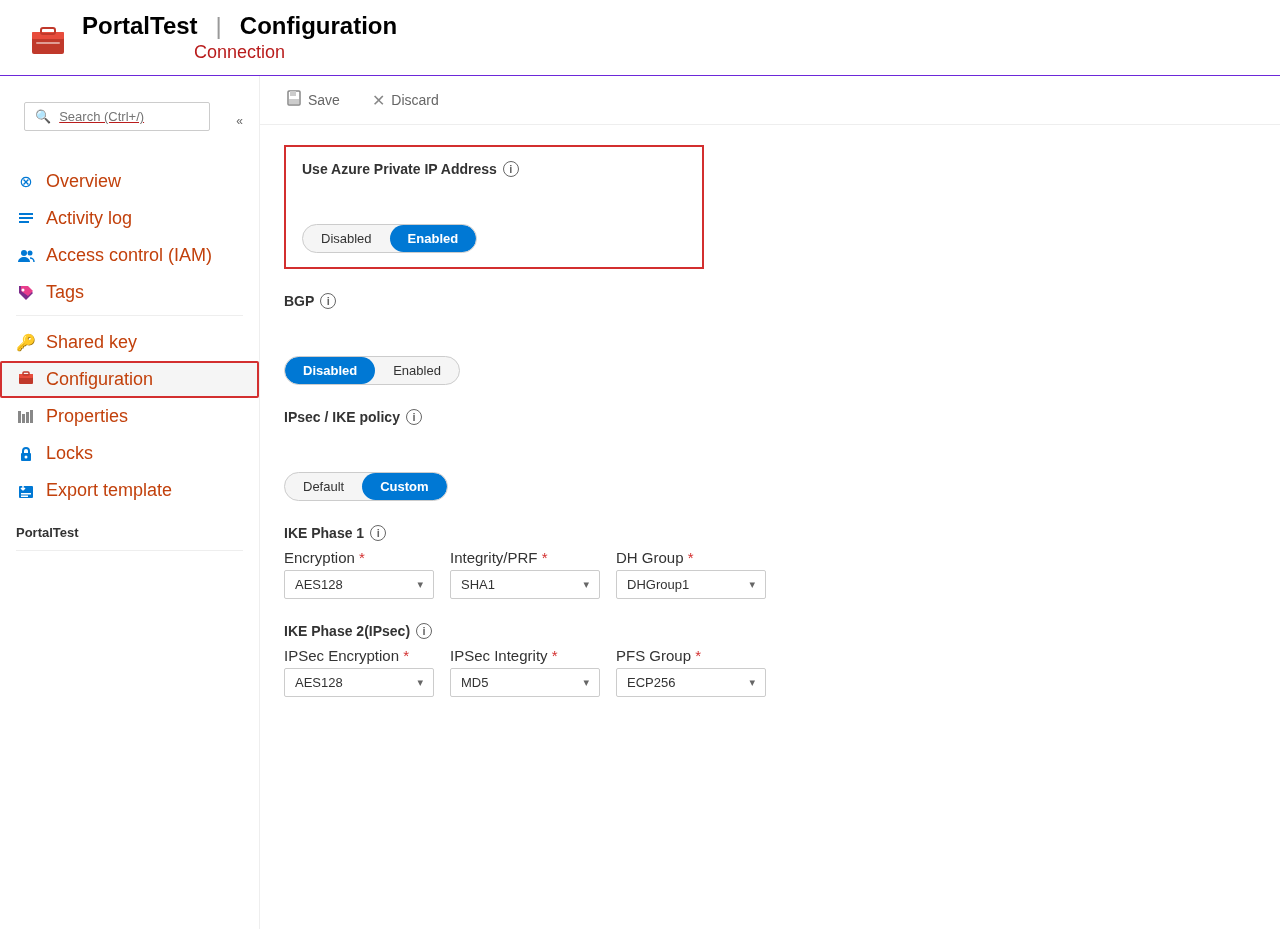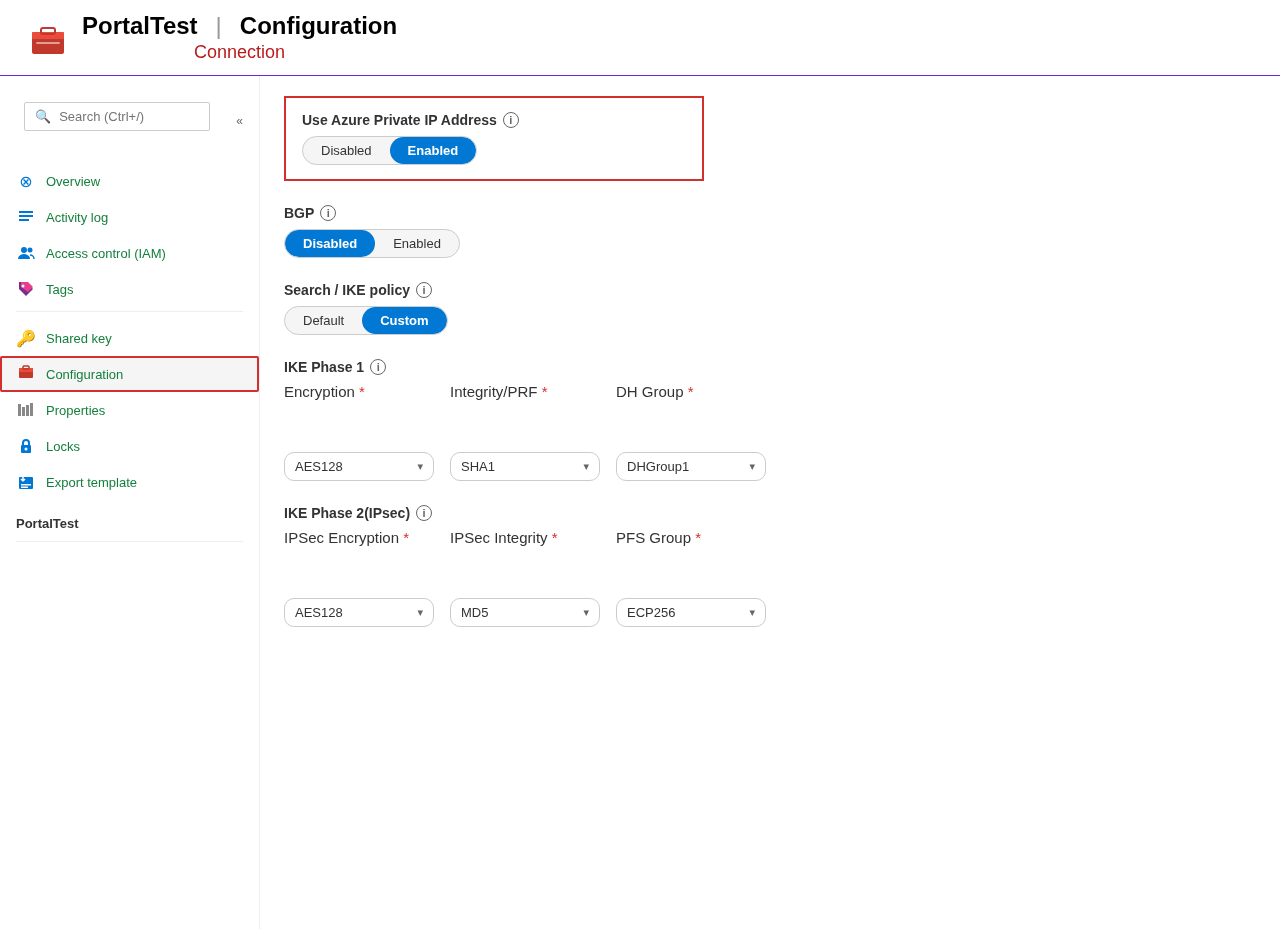--- a/index.html
+++ b/index.html
@@ -67,20 +67,21 @@
       margin-right: 8px;
       font-size: 13px;
     }
     .sidebar-search input {
       border: none;
       outline: none;
       font-size: 13px;
       color: #b91c1c;
       width: 100%;
       background: transparent;
+      text-decoration: underline;
     }
     .sidebar-collapse-btn {
       margin-left: 10px;
       cursor: pointer;
       color: #666;
       font-size: 12px;
       border: none;
       background: none;
       padding: 4px;
     }
@@ -97,22 +98,22 @@
       width: 20px;
       height: 20px;
       margin-right: 10px;
       flex-shrink: 0;
       display: flex;
       align-items: center;
       justify-content: center;
       font-size: 16px;
     }
     .sidebar-item-label {
-      font-size: 13px;
-      color: #15803d;
+      font-size: 18px;
+      color: #c2410c;
     }
     .sidebar-section-label {
       padding: 16px 16px 6px;
       font-size: 13px;
       font-weight: 600;
       color: #333;
     }
     .sidebar-divider {
       border: none;
       border-top: 1px solid #eee;
@@ -193,20 +194,21 @@
       cursor: pointer;
     }
 
     
     .toggle-group {
       display: inline-flex;
       border: 1px solid #ccc;
       border-radius: 20px;
       overflow: hidden;
       background: #f5f5f5;
+      margin-top: 39px;
     }
     .toggle-btn {
       padding: 6px 18px;
       border: none;
       background: transparent;
       cursor: pointer;
       font-size: 13px;
       color: #333;
       border-radius: 20px;
       transition: all 0.15s;
@@ -236,27 +238,26 @@
       margin-bottom: 4px;
     }
     .dropdown-field-label .required {
       color: #d32f2f;
     }
     .dropdown-select {
       display: flex;
       align-items: center;
       justify-content: space-between;
       border: 1px solid #ccc;
-      border-radius: 10px;
+      border-radius: 2px;
       padding: 6px 10px;
       background: #fff;
       cursor: pointer;
       min-width: 140px;
       font-size: 13px;
-      margin-top: 48px;
     }
     .dropdown-select .chevron {
       font-size: 11px;
       color: #666;
       margin-left: 10px;
     }
   </style>
 </head>
 <body>
 
@@ -379,20 +380,36 @@
       </span>
       <span class="sidebar-item-label">Export template</span>
     </div>
 
     <div class="sidebar-section-label">PortalTest</div>
     <hr class="sidebar-divider">
   </div>
 
   <div class="content">
 
+    <div class="toolbar">
+      <button class="toolbar-btn">
+        <span class="toolbar-btn-icon">
+          <svg width="16" height="16" viewBox="0 0 16 16">
+              <rect x="2" y="1" width="12" height="14" rx="1" fill="none" stroke="#888" stroke-width="1.5"></rect>
+              <rect x="4" y="1" width="6" height="5" fill="#ccc"></rect>
+              <rect x="3" y="9" width="10" height="5" fill="#ccc"></rect>
+            </svg>
+        </span>
+        <span>Save</span>
+      </button>
+      <button class="toolbar-btn">
+        <span class="toolbar-btn-icon" style="color:#888;">✕</span>
+        <span>Discard</span>
+      </button>
+    </div>
 
     <div class="form-area">
 
       
       <div class="highlighted-section">
         <div class="field-label">
           <span>Use Azure Private IP Address</span>
           <span class="info-icon">i</span>
         </div>
         <div class="toggle-group">
@@ -409,21 +426,21 @@
         </div>
         <div class="toggle-group">
           <button class="toggle-btn active">Disabled</button>
           <button class="toggle-btn">Enabled</button>
         </div>
       </div>
 
       
       <div class="form-section">
         <div class="field-label">
-          <span>Search / IKE policy</span>
+          <span>IPsec / IKE policy</span>
           <span class="info-icon">i</span>
         </div>
         <div class="toggle-group">
           <button class="toggle-btn">Default</button>
           <button class="toggle-btn active">Custom</button>
         </div>
       </div>
 
       
       <div class="form-section">

